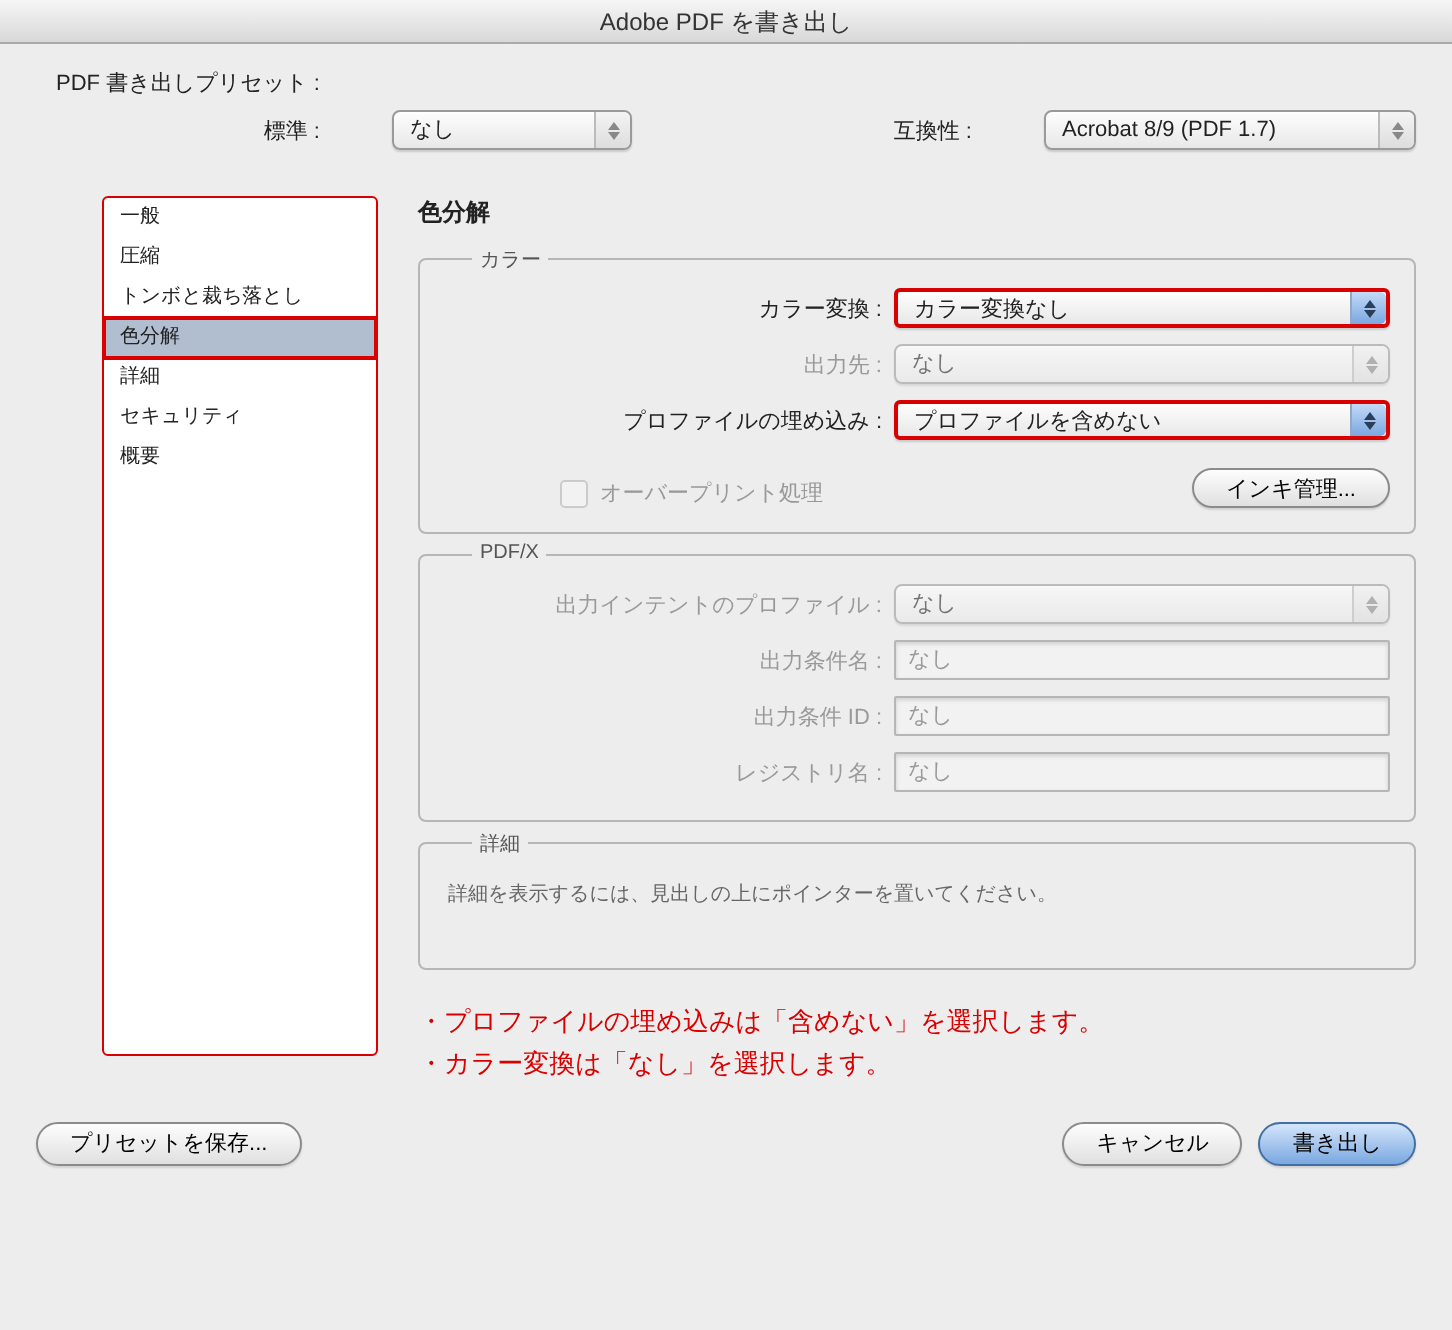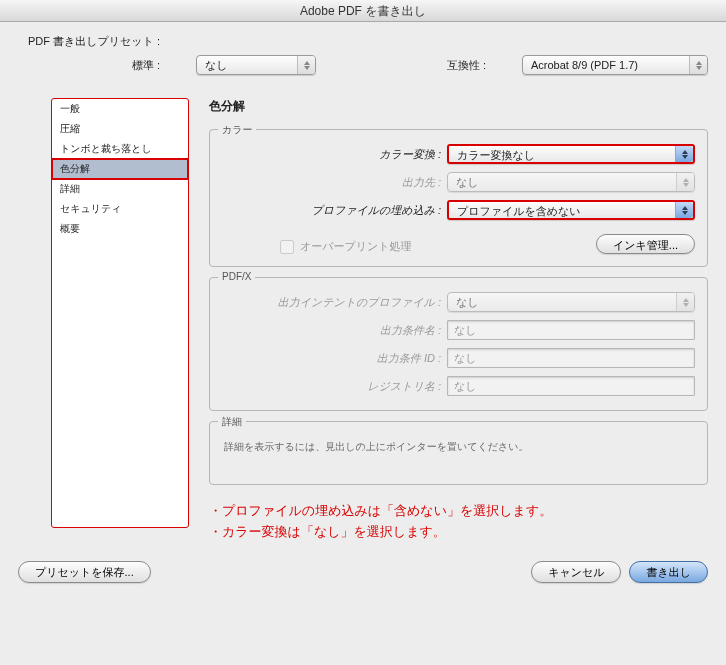--- a/index.html
+++ b/index.html
@@ -30,24 +30,24 @@
     box-shadow: inset 0 1px 2px rgba(0,0,0,.15); }
   .txtfield.disabled { background:#f2f2f2; color:#999; }
   .body-area { display: flex; gap: 20px; margin-top: 23px; padding-left: 33px; }
   .sidebar { width: 138px; height: 430px; background: #fff; border: 1px solid #9a9a9a; }
   .sidebar-item { padding: 3px 8px; font-size: 10px; border-bottom: 0; cursor: default; line-height: 14px; }
   .sidebar-item.selected { background: #b0bed0; }
   .main { flex: 1; }
   .main h2 { font-size: 12px; font-weight: 600; margin-bottom: 14px; }
   .fieldset { border: 1px solid #b6b6b6; border-radius: 4px; padding: 14px 12px 12px;
     margin-bottom: 10px; position: relative; }
-  .fieldset > .legend { position: absolute; top: -7px; left: 8px; background: #ededed;
+  .fieldset > .legend { position: absolute; top: -7px; left: 26px; background: #ededed;
     padding: 0 4px; font-size: 10px; color: #555; }
   .frm-row { display: flex; align-items: center; margin-bottom: 8px; }
-  .frm-row > label { width: 225px; text-align: right; padding-right: 6px; font-size: 11px; font-style: italic; }
+  .frm-row > label { width: 225px; text-align: right; padding-right: 6px; font-size: 11px; }
   .frm-row > .val { flex: 1; }
   .frm-row.dis > label { color: #999; }
   .hl { border: 2px solid #d80000; border-radius: 3px;}
   .chk { display: inline-flex; align-items: center; gap: 6px; font-size: 11px; color: #999; }
   .chk input { width: 14px; height: 14px; }
   .btn { background: linear-gradient(#fdfdfd,#e0e0e0); border: 1px solid #8b8b8b;
     border-radius: 12px; height: 22px; padding: 0 16px; font-size: 11px; line-height: 20px;
     cursor: pointer; box-shadow: 0 1px 1px rgba(0,0,0,.12); }
   .btn.primary { background: linear-gradient(#d4e5fb,#7aa8e0); border-color:#436fa5; }
   .desc-txt { font-size: 10px; color: #666; padding: 4px 2px 18px; }

